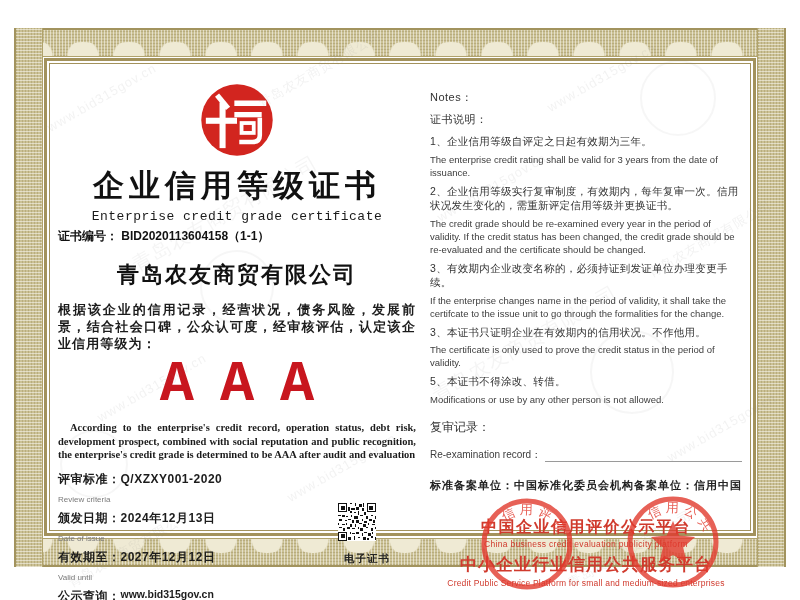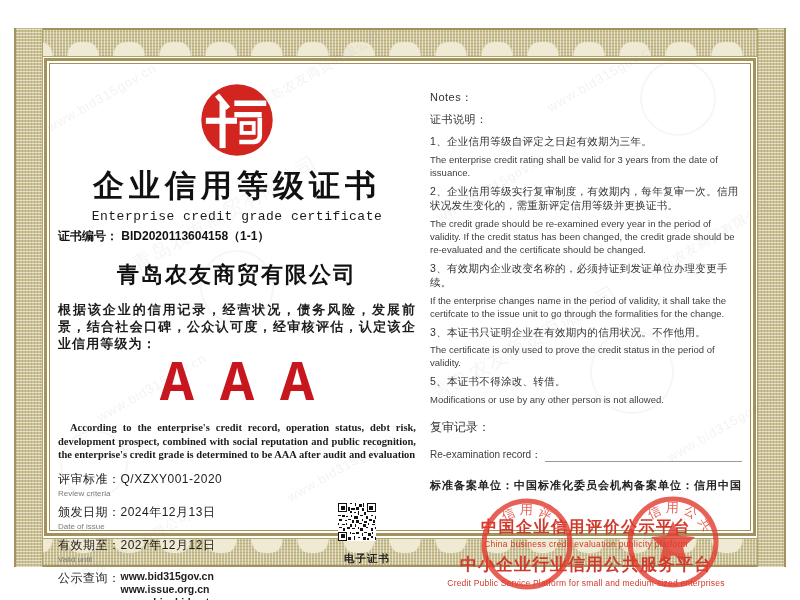--- a/index.html
+++ b/index.html
@@ -50,22 +50,22 @@
   .company{margin-top:15px;text-align:center;font-size:22px;font-weight:bold;
            letter-spacing:2px;color:#111;}
   .statement{margin-top:11px;font-size:13px;font-weight:bold;line-height:17px;
              text-align:justify;letter-spacing:1.1px;color:#1c1c1c;}
   .grade{margin-top:2px;height:62px;text-align:center;font-family:Liberation Mono, monospace;
          font-weight:bold;font-size:57px;letter-spacing:26px;text-indent:26px;line-height:62px;}
   .statement-en{margin-top:5px;font-family:"Liberation Serif",serif;font-weight:bold;
                 font-size:10.5px;line-height:13.5px;text-align:justify;text-indent:12px;color:#1c1c1c;}
   .meta{position:relative;margin-top:9px;min-height:150px;}
   .meta-row{margin-bottom:6px;}
-  .meta-line{font-size:12px;font-weight:normal;color:#1c1c1c;letter-spacing:.5px;}
-  .meta-sub{font-size:8px;color:#7a7a7a;margin-top:1px;}
+  .meta-line{font-size:12px;font-weight:bold;color:#1c1c1c;letter-spacing:.5px;}
+  .meta-sub{font-size:8px;color:#7a7a7a;margin-top:7px;}
   .inquiry{display:flex;}
   .inquiry .urls div{font-size:10.5px;font-weight:bold;line-height:13px;color:#1c1c1c;}
   .qr-wrap{position:absolute;right:26px;top:32px;width:66px;text-align:center;}
   .qr-wrap svg{width:38px;height:38px;}
   .qr-label{margin-top:7px;font-size:10.5px;font-weight:bold;letter-spacing:1px;color:#222;text-align:right;}
 
   
   .right-col{position:absolute;left:430px;top:90px;width:312px;z-index:3;}
   .notes-heading{font-size:11px;color:#333;margin-bottom:7px;letter-spacing:.5px;}
   .note-cn{font-size:10.5px;color:#333;letter-spacing:.3px;line-height:14.5px;margin-bottom:4px;}

